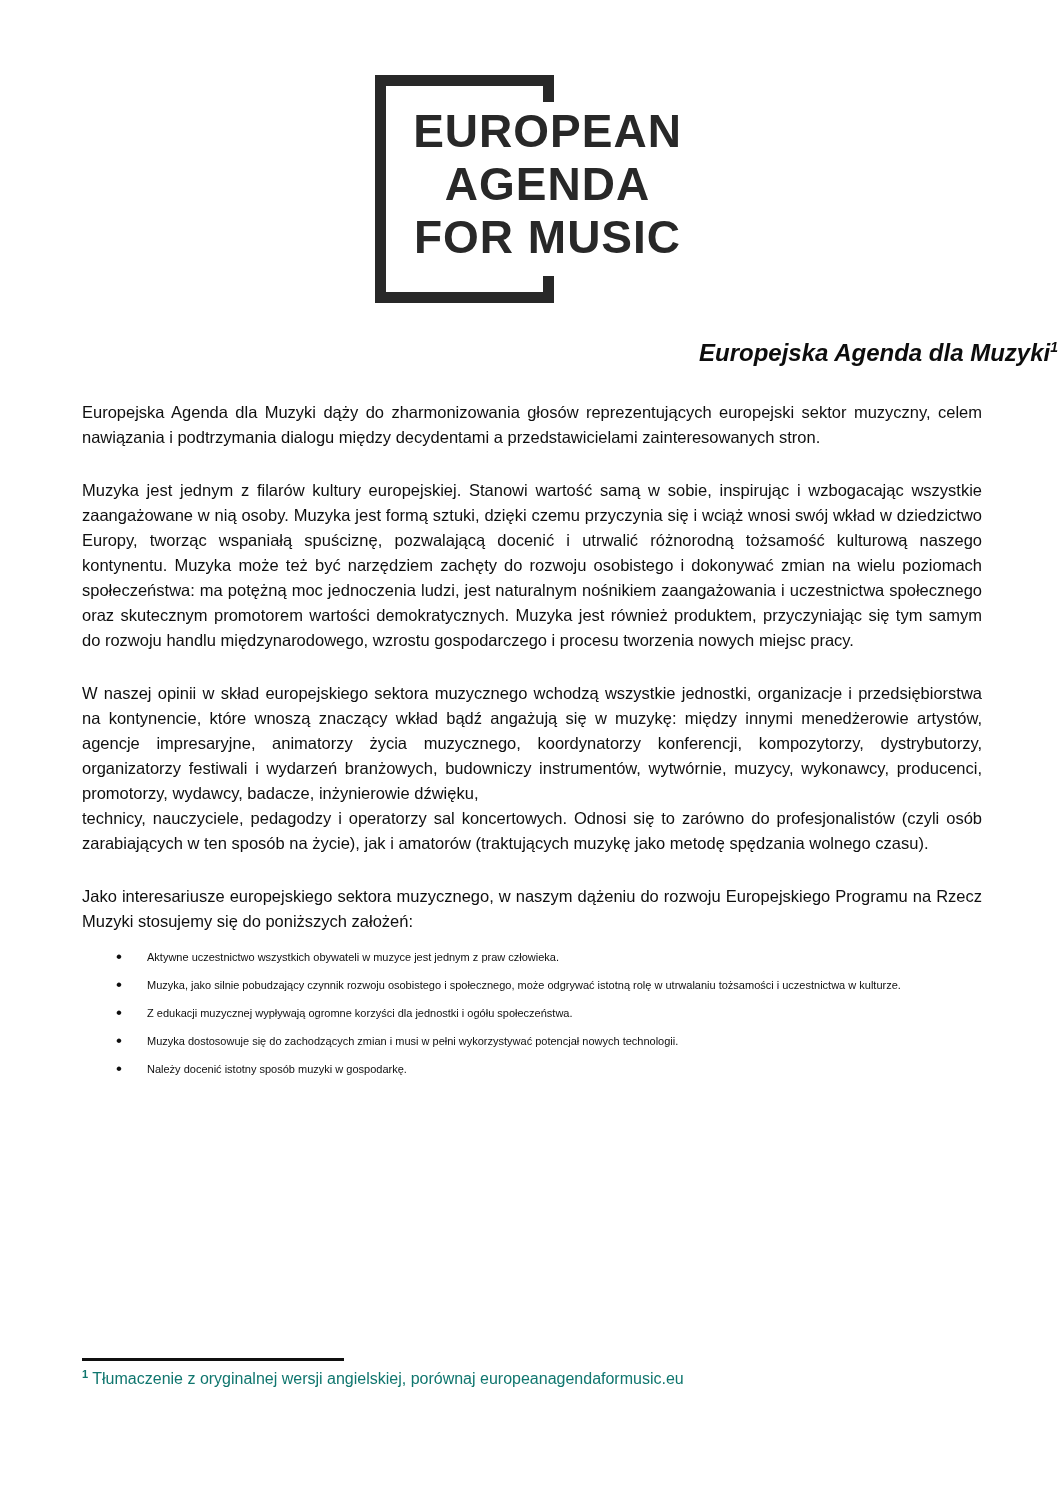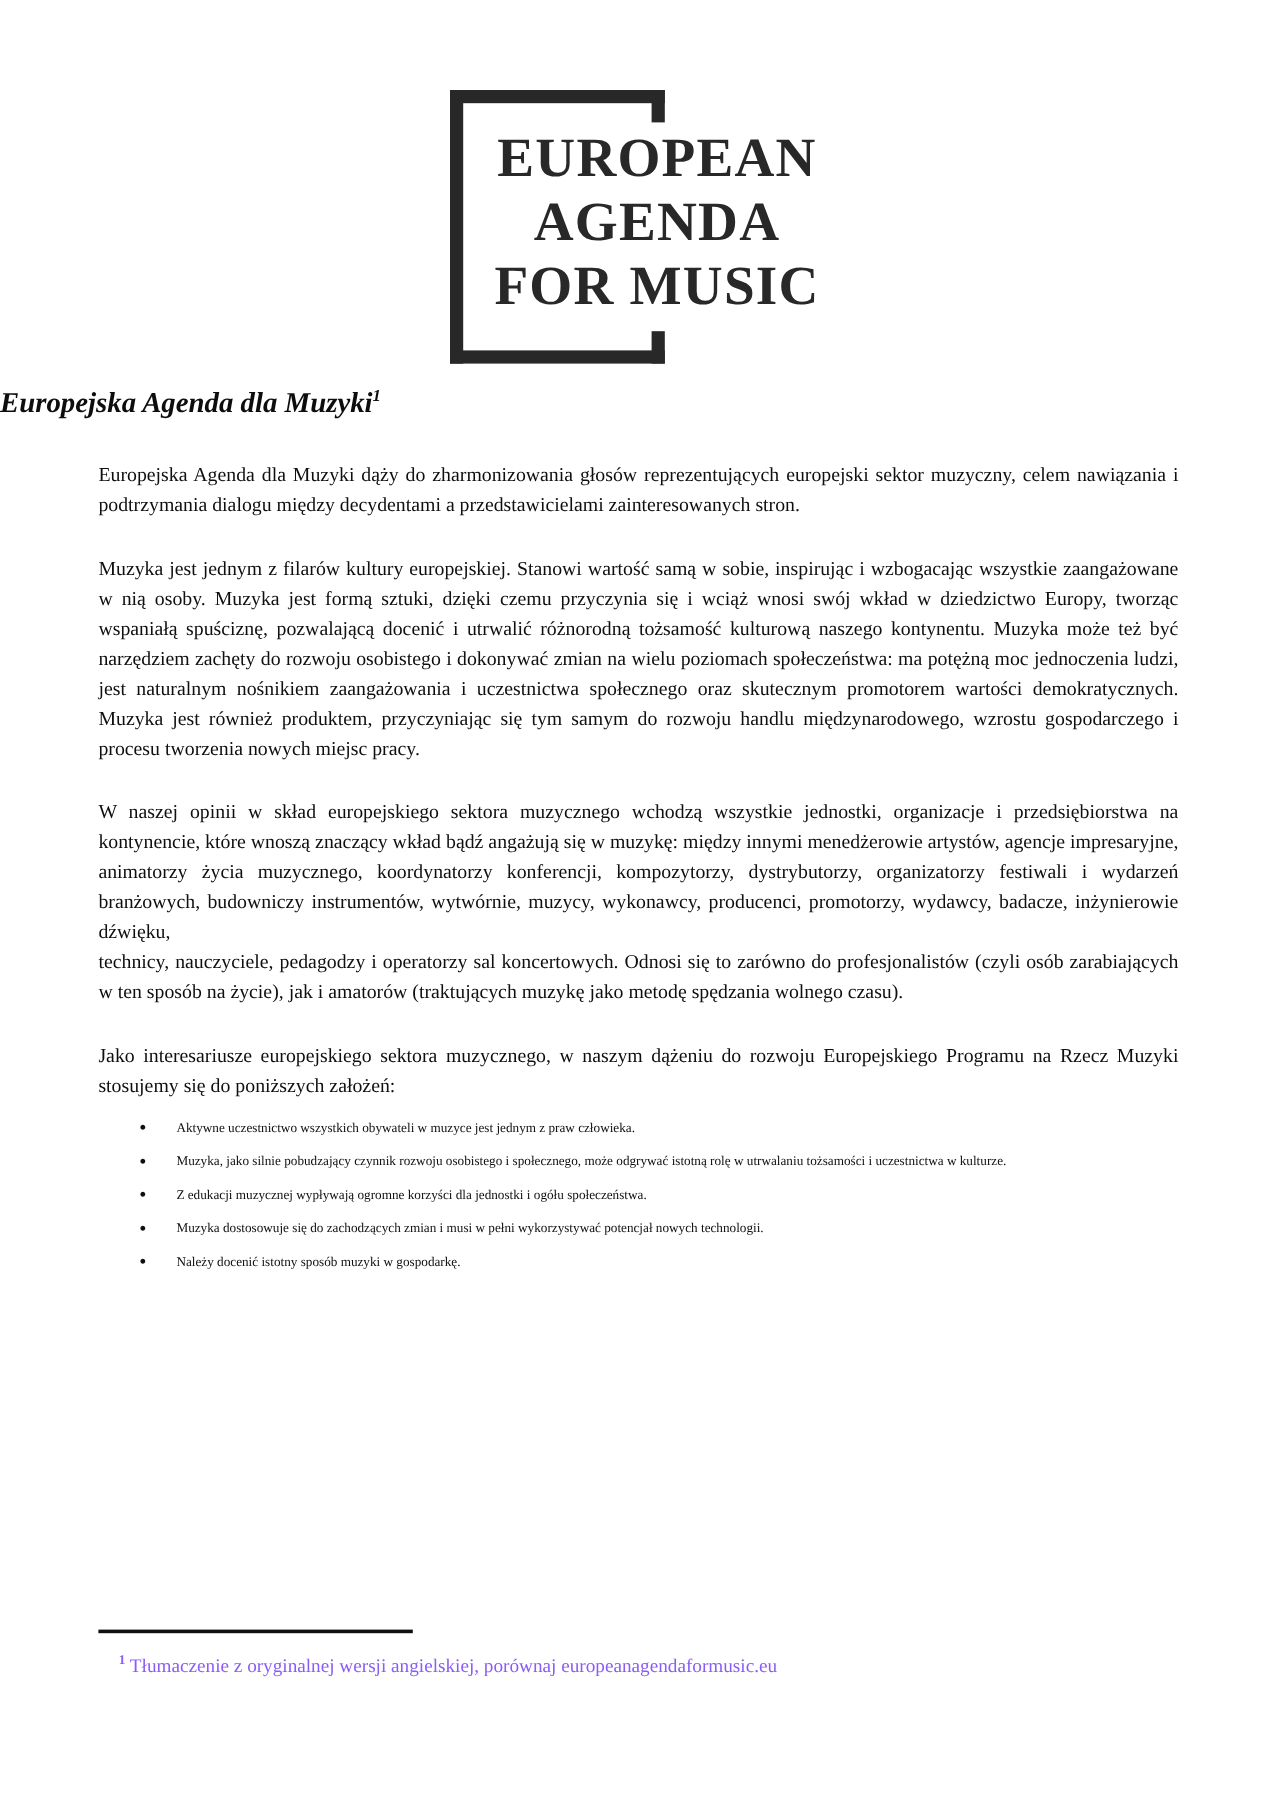--- a/index.html
+++ b/index.html
@@ -5,21 +5,21 @@
   html, body {
     margin: 0;
     padding: 0;
     background: #ffffff;
   }
   .page {
     position: relative;
     width: 1058px;
     height: 1497px;
     background: #ffffff;
-    font-family: Liberation Serif, serif;
+    font-family: Liberation Sans, sans-serif;
     color: #0f0f0f;
     overflow: hidden;
   }
 
   
   .logo {
     position: relative;
     margin: 75px 0 0 375px;
     width: 315px;
     height: 228px;
@@ -37,22 +37,22 @@
     font-weight: bold;
     font-size: 46px;
     line-height: 53px;
     letter-spacing: 1px;
     color: #282828;
     white-space: nowrap;
   }
 
   
   .doc-title {
-    margin: 18px 0 0 0;
-    text-align: left;
+    margin: 35px 0 0 0;
+    text-align: right;
     font-size: 24px;
     line-height: 30px;
     font-weight: bold;
     font-style: italic;
     color: #0d0d0d;
   }
   .doc-title sup {
     font-size: 14px;
     line-height: 0;
     vertical-align: super;
@@ -99,24 +99,24 @@
     top: 1358px;
     width: 700px;
   }
   .fn-rule {
     width: 262px;
     height: 0;
     border-top: 3px solid #101010;
     margin: 0 0 7px 0;
   }
   .fn-text {
-    margin: 17px;
+    margin: 0;
     font-size: 16px;
     line-height: 22px;
-    color: #8b5cf6;
+    color: #0f766e;
   }
   .fn-text sup {
     font-size: 11px;
     font-weight: bold;
     line-height: 0;
     vertical-align: super;
   }
 </style>
 </head>
 <body>

